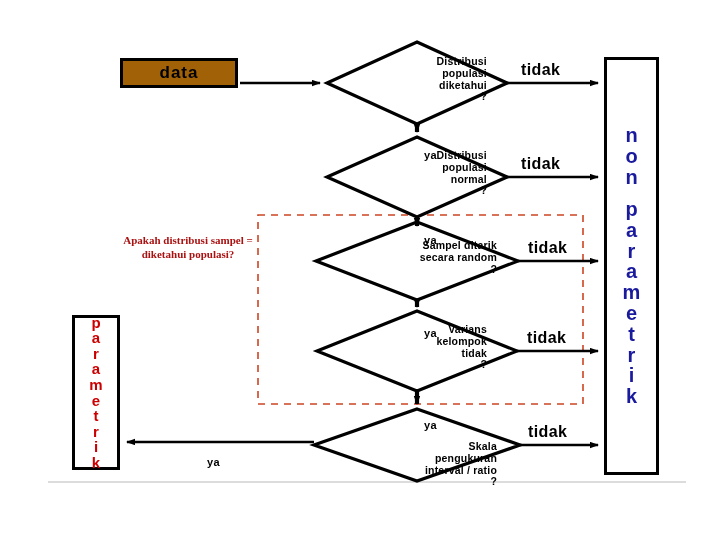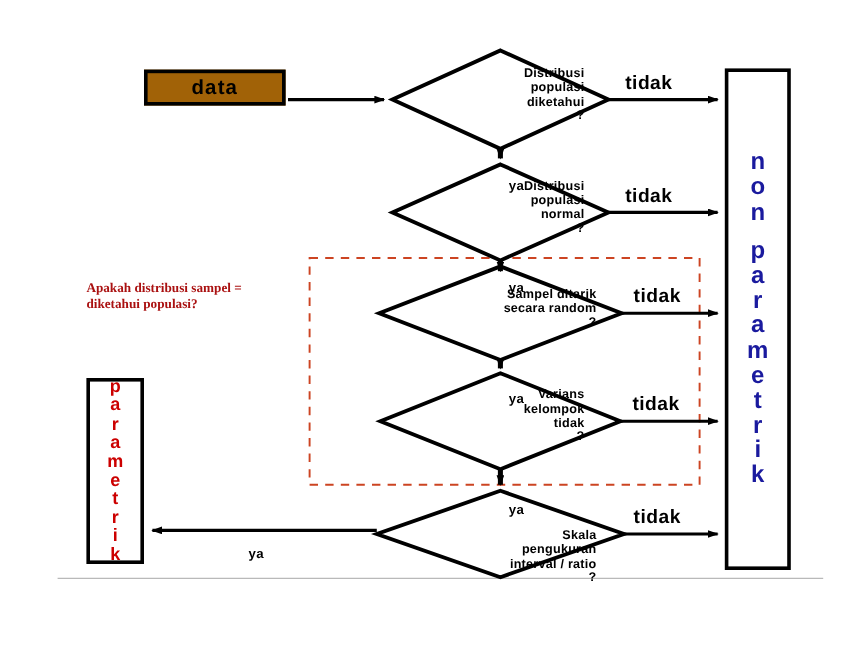--- a/index.html
+++ b/index.html
@@ -108,21 +108,21 @@
   .edge-label.small {
     font-size: 11px;
     margin-top: 31px;
   }
   
   #annotation {
     position: absolute;
     left: 72px;
     top: 234px;
     width: 232px;
-    text-align: left;
+    text-align: center;
     font-size: 11px;
     font-weight: bold;
     color: #aa1111;
     line-height: 1.25;
     font-family: "Liberation Serif", serif;
   }
 </style>
 </head>
 <body>
 

